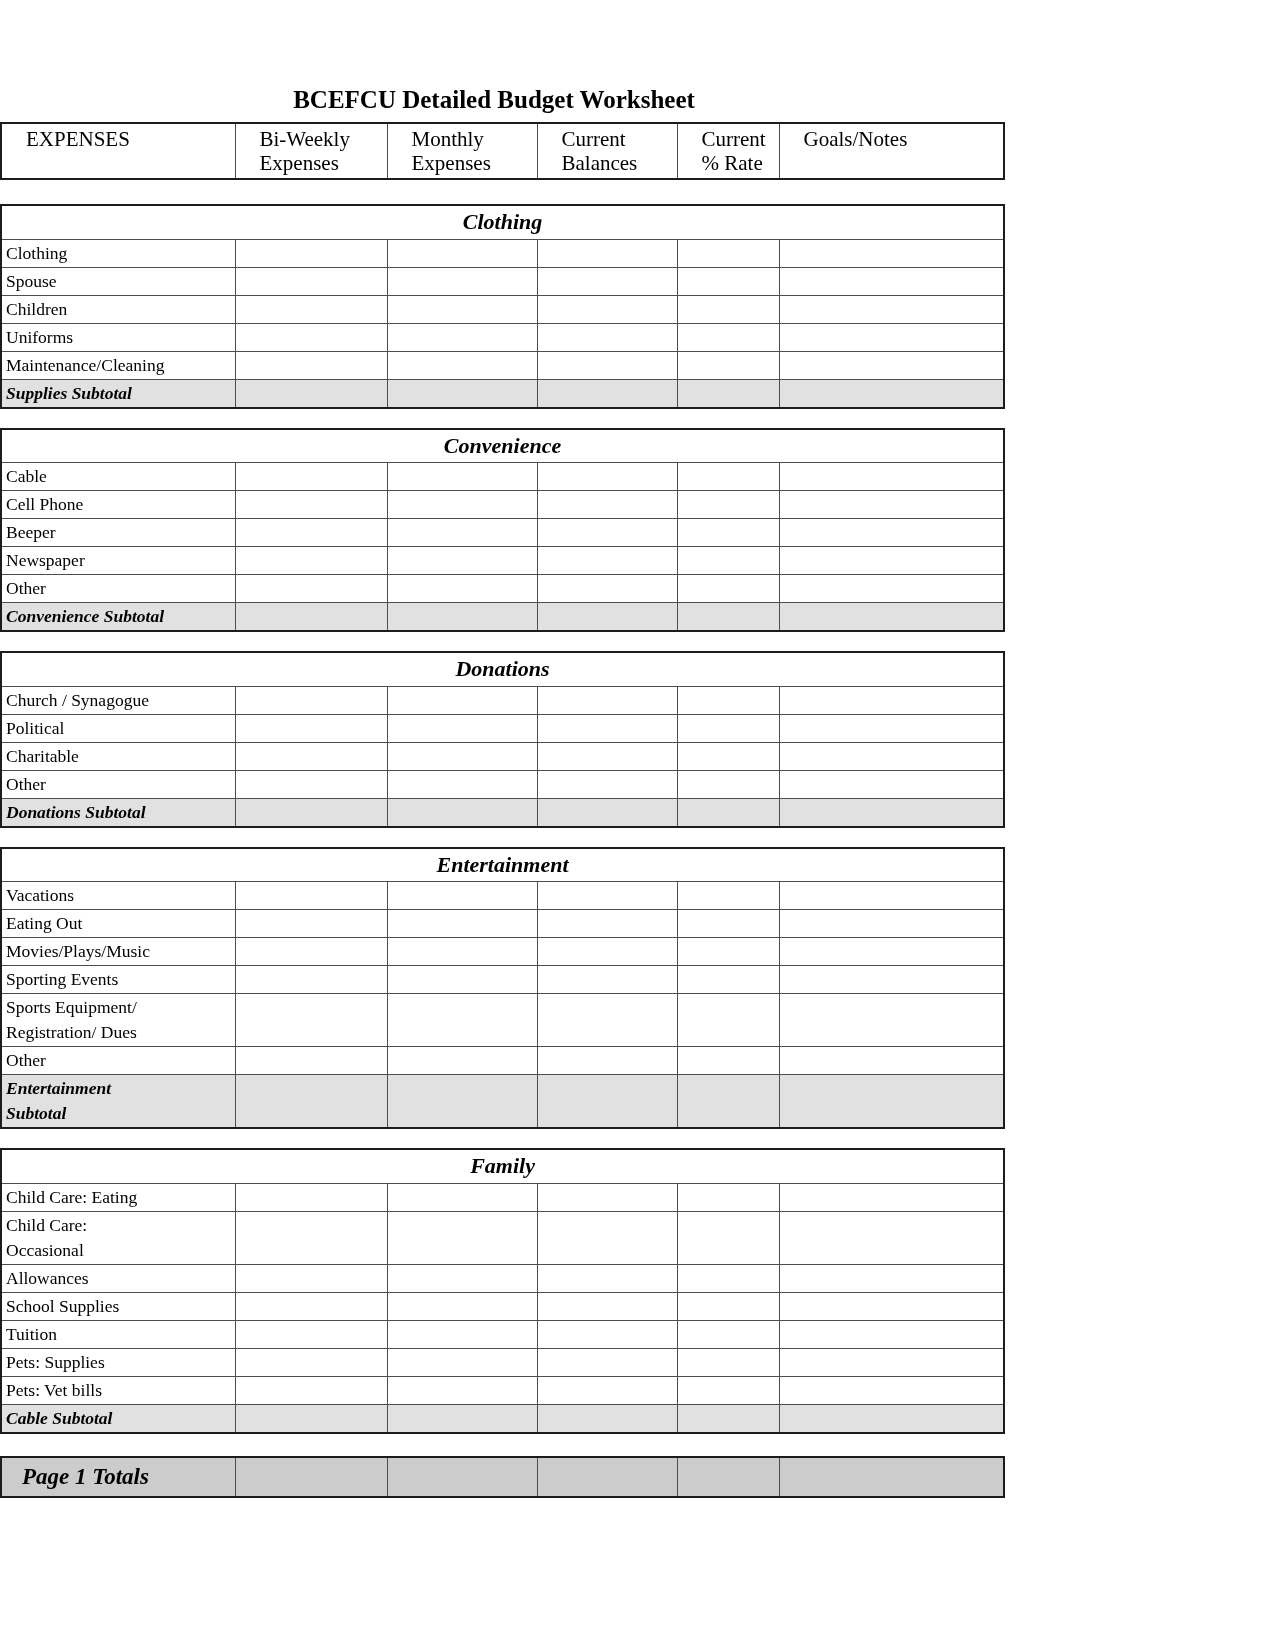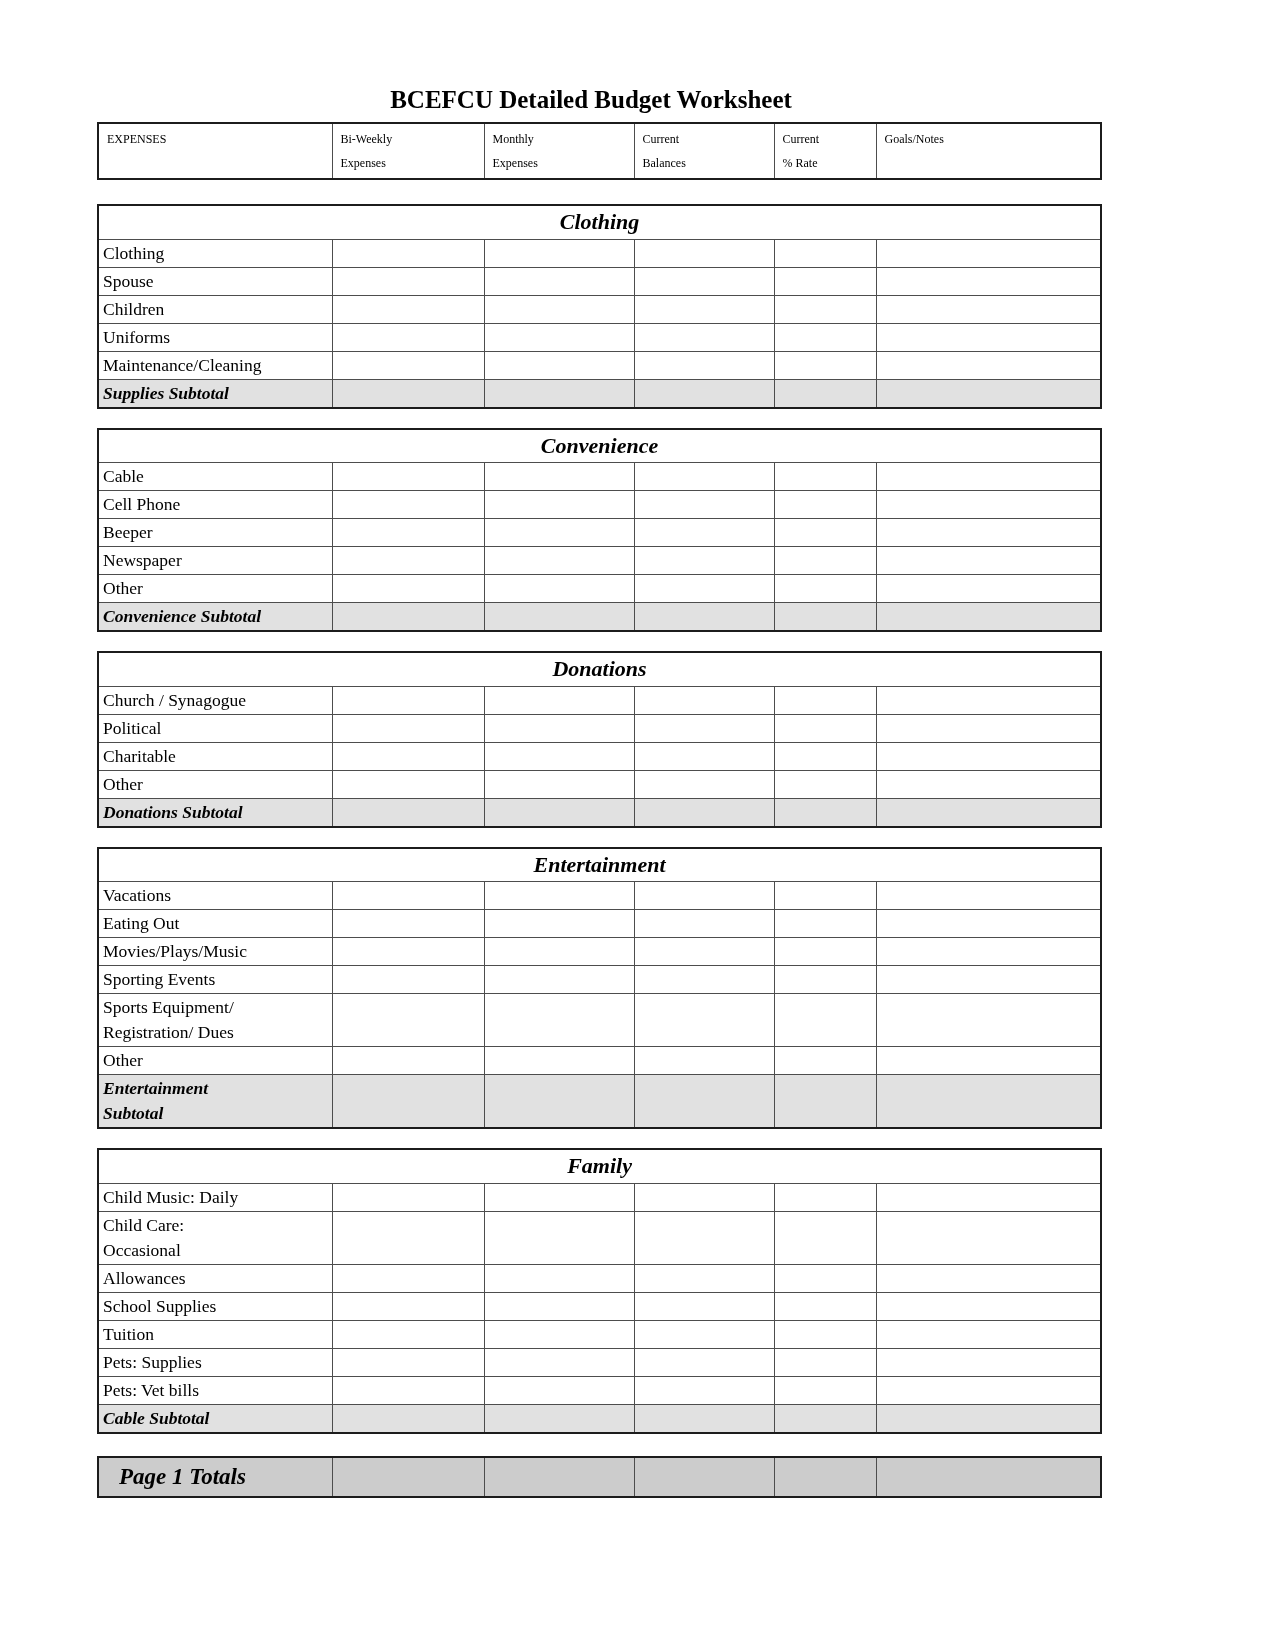--- a/index.html
+++ b/index.html
@@ -12,21 +12,20 @@
   .page {
     width: 1275px;
     height: 1650px;
     background: #ffffff;
     position: relative;
     box-sizing: border-box;
     padding-top: 86px;
   }
   .content {
     width: 988px;
-    margin-left: 97px;
   }
   h1.doc-title {
     margin: 0 0 8px 0;
     text-align: center;
     font-size: 25px;
     line-height: 28px;
     font-weight: bold;
     font-family: "Liberation Serif", serif;
   }
   table.sheet {
@@ -45,23 +44,23 @@
   table.sheet col.c5 { width: 225px; }
   table.sheet td {
     border: 1.6px solid #4d4d4d;
     box-sizing: border-box;
     padding: 1px 4px;
   }
   
   table.header-table { margin-bottom: 24px; }
   table.header-table td {
     vertical-align: top;
-    font-size: 12px;
+    font-size: 21px;
     line-height: 24px;
-    padding: 3px 4px 3px 8px;
+    padding: 3px 4px 3px 24px;
     white-space: pre-line;
     height: 56px;
   }
   td.expenses-cell {
     font-size: 23px;
     line-height: 26px;
     padding-top: 5px;
   }
   
   tr.sheet-row { height: 27px; }
@@ -395,21 +394,21 @@
             <col class="c2">
             <col class="c3">
             <col class="c4">
             <col class="c5">
           </colgroup>
           <tbody>
             <tr>
               <td colspan="6" class="section-title">Family</td>
             </tr>
             <tr class="sheet-row">
-              <td class="label-cell">Child Music: Daily</td>
+              <td class="label-cell">Child Care: Eating</td>
               <td class="input-cell"></td>
               <td class="input-cell"></td>
               <td class="input-cell"></td>
               <td class="input-cell"></td>
               <td class="input-cell"></td>
             </tr>
             <tr class="sheet-row tall">
               <td class="label-cell">Child Care:
 Occasional</td>
               <td class="input-cell"></td>

